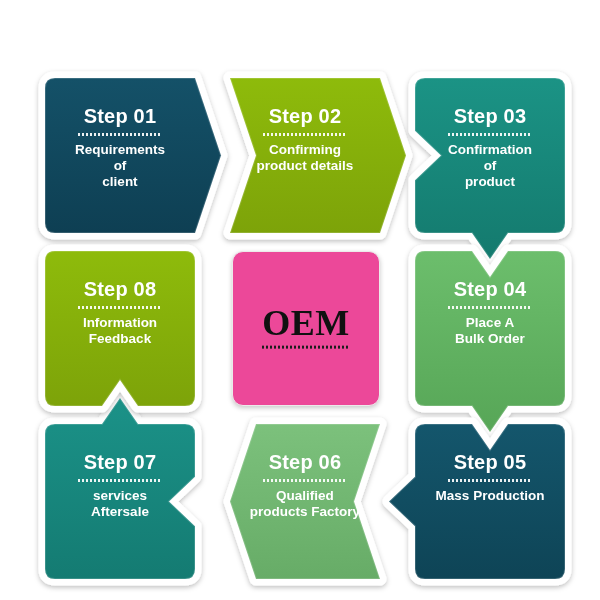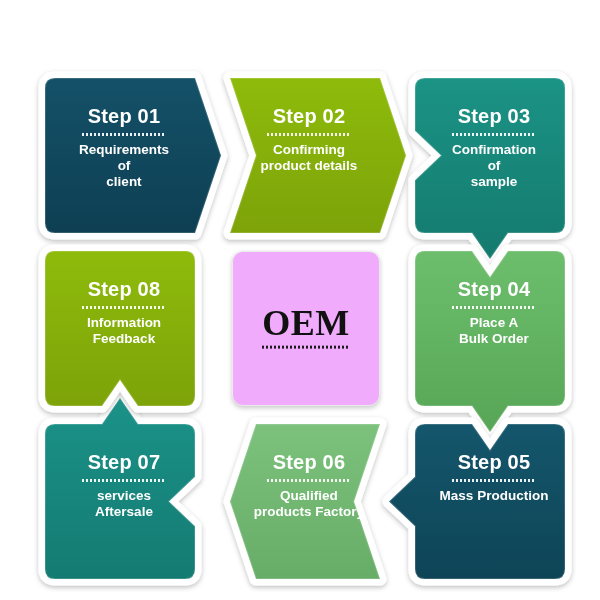--- a/index.html
+++ b/index.html
@@ -20,21 +20,21 @@
     color:#1a9488;
     white-space:nowrap;
   }
 
   .grid{
     position:absolute;
     left:45px; top:78px;
     width:520px; height:500px;
   }
 
-  .cell{ position:absolute;padding-left:8px; }
+  .cell{ position:absolute; }
 
   .shape-svg{ position:absolute; left:0; top:0; overflow:visible; }
 
   .label{
     position:absolute;
     left:0; right:0;
     text-align:center;
     color:#ffffff;
     pointer-events:none;
   }
@@ -55,21 +55,21 @@
   .desc{
     font-size:13.5px;
     font-weight:bold;
     line-height:1.18;
     padding:0 9px;
   }
 
   
   .center-card{
     position:absolute;
-    background:#f0abfc;
+    background:#ec4899;
     border-radius:11px;
     box-shadow:0 2px 5px rgba(0,0,0,.22), 0 0 0 4px #ffffff;
     border:1px solid #eceaea;
   }
   .center-inner{
     position:absolute; left:0; right:0; top:50%;
     transform:translateY(-50%);
     text-align:center;
   }
   .oem-text{
@@ -186,21 +186,21 @@
               L 75,181 L 57,155
               L 10,155 Q 0,155 0,145 L 0,102.2
               L 26,77.5 L 0,52.8 L 0,10 Q 0,0 10,0 Z" fill="none" stroke="rgba(255,255,255,0.16)" stroke-width="2"></path>
           </svg>
           <div class="label" style="top: 28px;">
             <div class="step-num">Step 03</div>
             <div class="divider"></div>
             <div class="desc">
               <div>Confirmation</div>
               <div>of</div>
-              <div>sample</div>
+              <div>product</div>
             </div>
           </div>
         </div>
         <div class="cell" style="left: 370px; top: 173px; width: 150px; height: 155px;">
           <svg class="shape-svg" width="222" height="227" viewBox="-36 -36 222 227" style="left: -36px; top: -36px;">
             <defs>
               <linearGradient id="g3" x1="0" y1="0" x2="0" y2="1">
                 <stop offset="0%" stop-color="#6cbe6c"></stop>
                 <stop offset="100%" stop-color="#57a657"></stop>
               </linearGradient>

